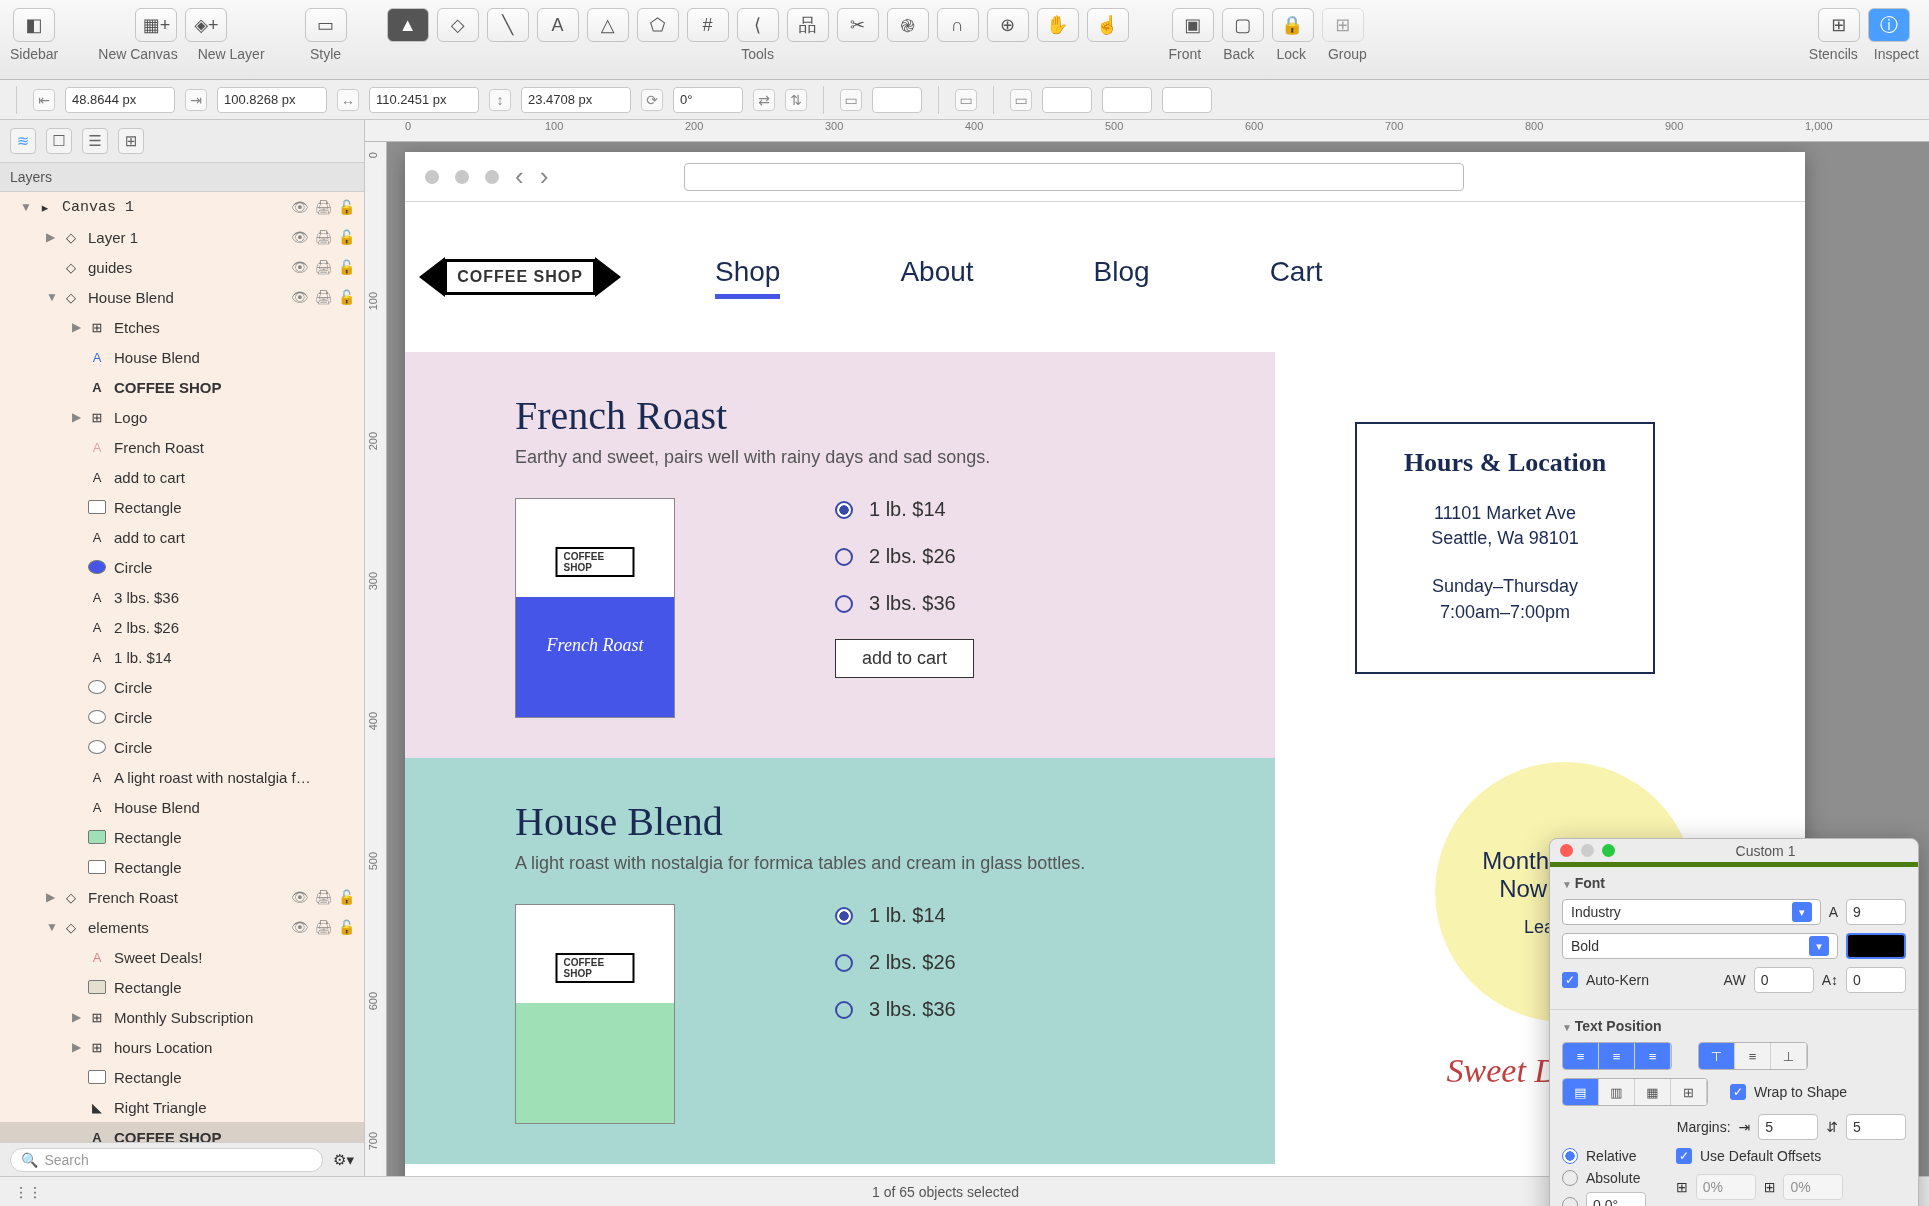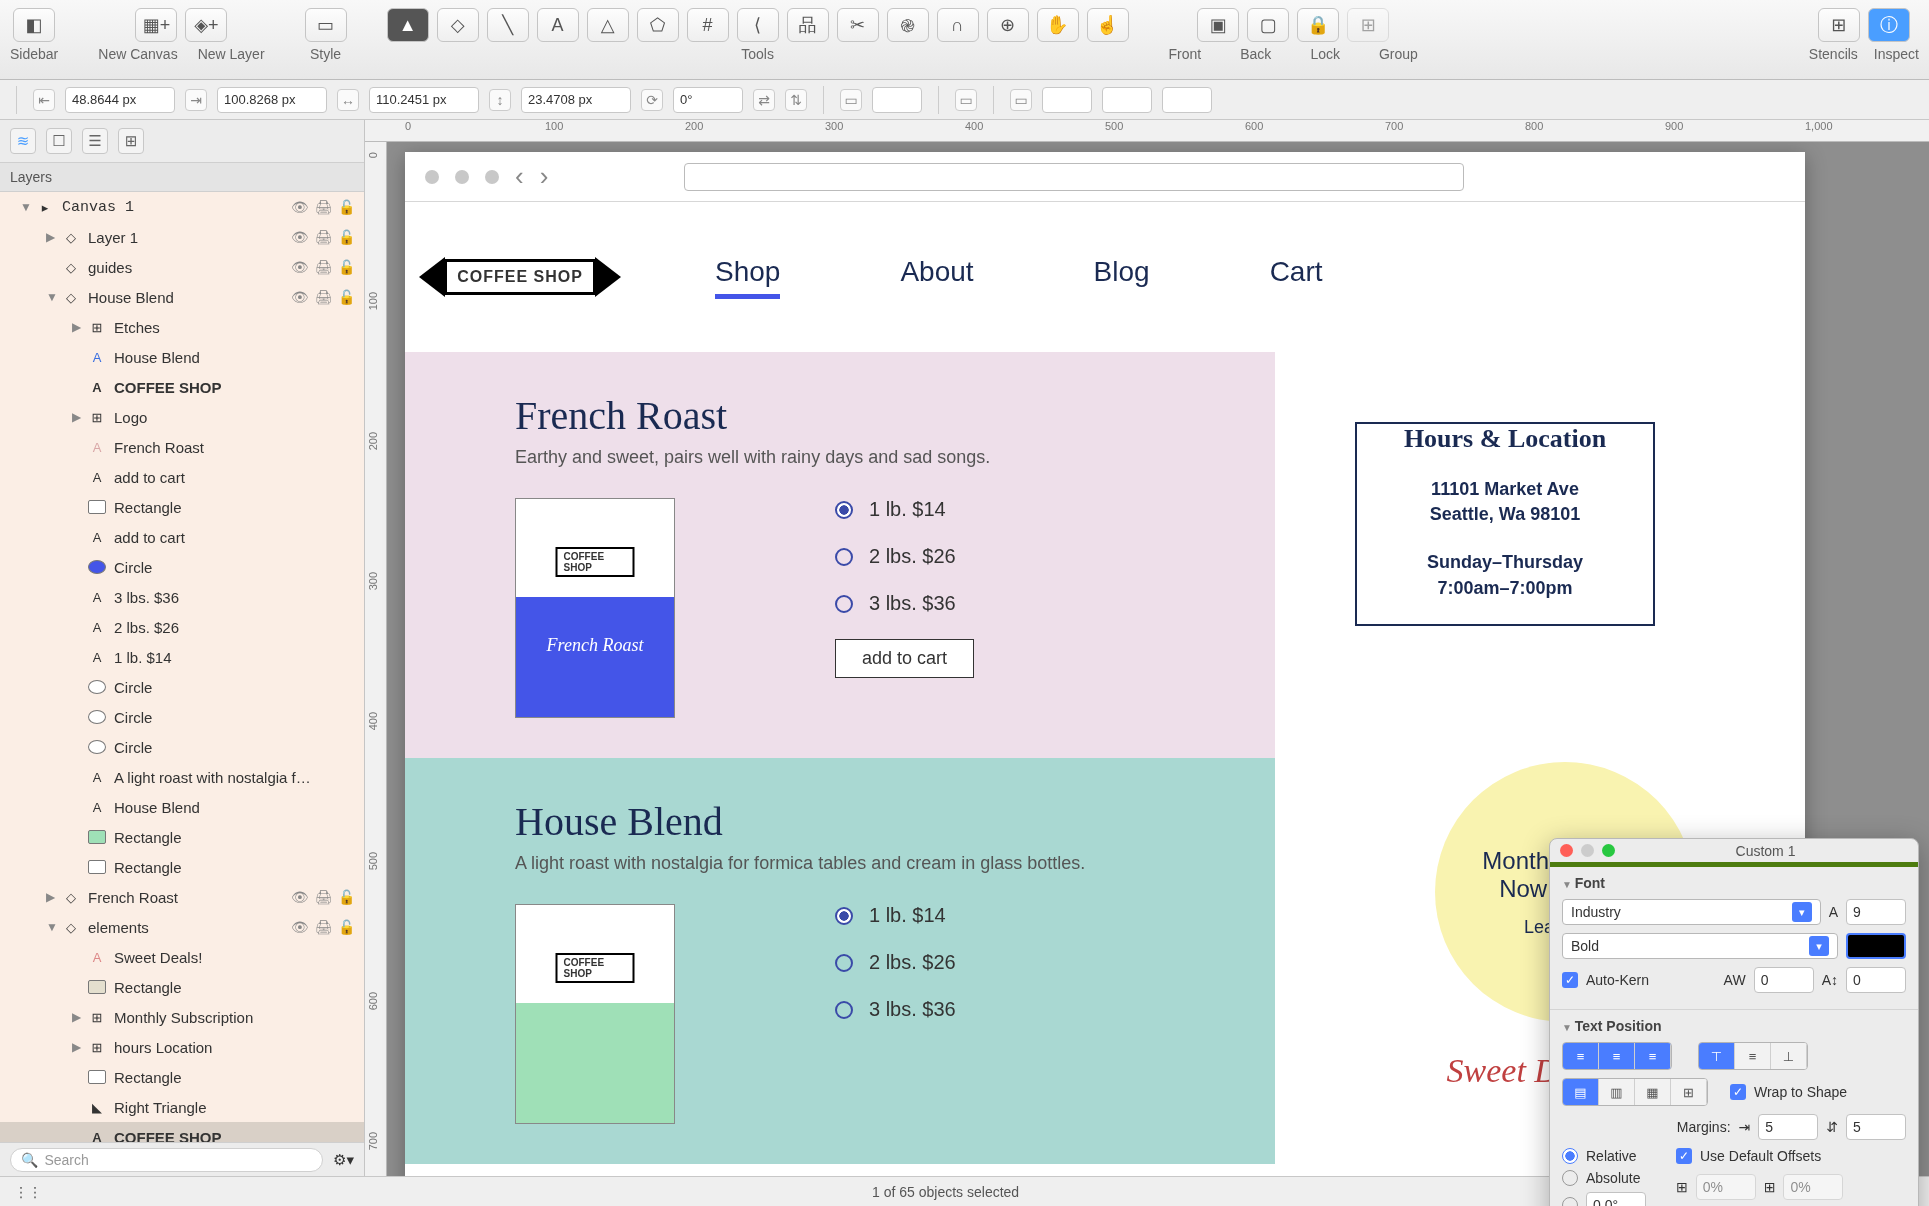--- a/index.html
+++ b/index.html
@@ -68,23 +68,23 @@
 .bag .label { position: absolute; top: 22%; left: 50%; transform: translateX(-50%); border: 2px solid #000; font-size: 10px; font-weight: 700; padding: 2px 6px; background: #fff; }
 .bag .name { position: absolute; bottom: 28%; left: 0; right: 0; text-align: center; color: #fff; font-family: Georgia, serif; font-style: italic; font-size: 18px; }
 .options { display: flex; flex-direction: column; gap: 24px; font-size: 20px; color: #333; }
 .opt { display: flex; align-items: center; gap: 16px; }
 .radio { width: 18px; height: 18px; border: 2px solid #3a4aa8; border-radius: 50%; display: inline-block; }
 .radio.filled { background: radial-gradient(#3a4aa8 45%, #fff 50%); }
 .addcart { border: 1px solid #333; padding: 8px 26px; font-size: 18px; background: #fff; width: fit-content; }
 .p-french { background: #eedfea; }
 .p-house { background: #a9d8d2; }
 
-.sideinfo { position: absolute; right: 150px; top: 270px; width: 300px; border: 2px solid #1a2a52; text-align: center; color: #1a2a52; font-size: 18px; background: #fff; }
+.sideinfo { position: absolute; right: 150px; top: 270px; width: 300px; border: 2px solid #1a2a52; padding: 24px; text-align: center; color: #1a2a52; font-size: 18px; background: #fff; }
 .sideinfo h3 { font-family: Georgia, serif; font-size: 26px; margin-bottom: 14px; }
-.sideinfo p { margin: 23px 0; line-height: 1.4; font-weight: bold; }
+.sideinfo p { margin: 23px 0; line-height: 1.4; }
 .starburst { position: absolute; right: 110px; top: 610px; width: 260px; height: 260px; background: #f9f3b0; border-radius: 50%; display: flex; flex-direction: column; align-items: center; justify-content: center; text-align: center; font-family: Georgia, serif; font-size: 24px; color: #1a2a52; padding: 40px; }
 .sweet { position: absolute; right: 180px; top: 900px; font-family: Georgia, serif; font-style: italic; font-size: 34px; color: #c04040; }
 
 
 #fontpanel { position: absolute; right: 10px; top: 718px; width: 370px; background: #ececec; border: 1px solid #b8b8b8; border-radius: 8px; box-shadow: 0 6px 28px rgba(0,0,0,.3); font-size: 14px; }
 #fontpanel .titlebar { height: 28px; display: flex; align-items: center; padding: 0 10px; gap: 8px; border-bottom: 5px solid #4d7c0f; }
 .win-dot { width: 13px; height: 13px; border-radius: 50%; }
 .wd-r { background: #ff5f57; } .wd-g { background: #28c840; }
 #fontpanel .titlebar .title { flex: 1; text-align: center; color: #555; }
 .panel-section { padding: 8px 12px; border-bottom: 1px solid #d4d4d4; }
@@ -154,21 +154,21 @@
     </div>
     <span class="tb-label">Tools</span>
   </div>
   <div class="tb-group">
     <div class="tb-row">
       <div class="tb-btn">▣</div>
       <div class="tb-btn">▢</div>
       <div class="tb-btn">🔒</div>
       <div class="tb-btn" style="opacity:.5">⊞</div>
     </div>
-    <div style="display:flex;gap:39px">
+    <div style="display:flex;gap:22px">
       <span class="tb-label">Front</span>
       <span class="tb-label">Back</span>
       <span class="tb-label">Lock</span>
       <span class="tb-label">Group</span>
     </div>
   </div>
   <div class="spacer"></div>
   <div class="tb-group">
     <div class="tb-row">
       <div class="tb-btn">⊞</div>

